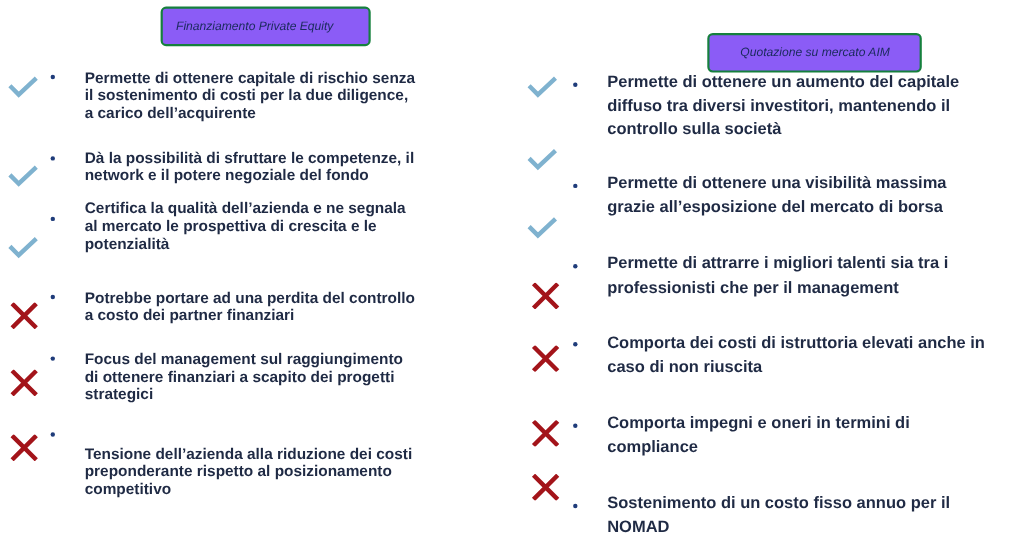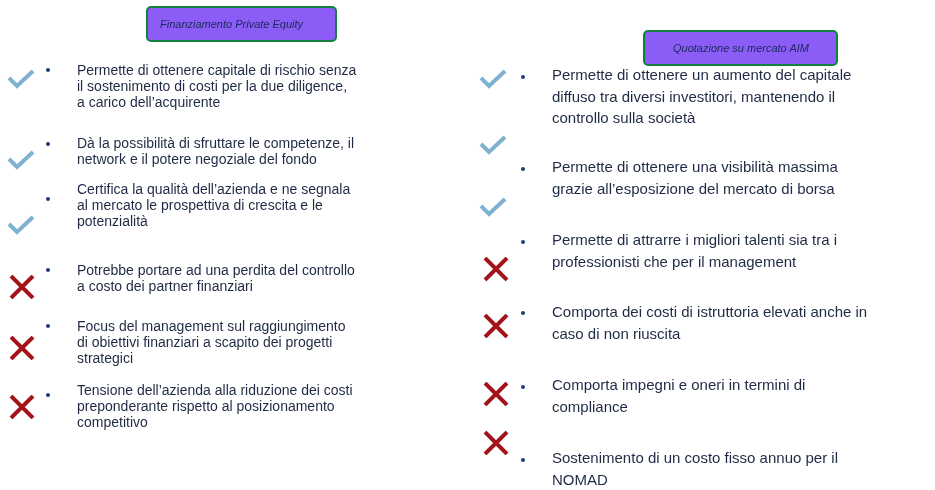--- a/index.html
+++ b/index.html
@@ -25,20 +25,21 @@
 
     .icon { position: absolute; width: 30px; height: 24px; }
     .bullet {
       position: absolute; width: 4px; height: 4px; border-radius: 50%;
       background: #1f3c7a;
     }
     .item-text {
       position: absolute;
       color: #1f2a44;
       white-space: pre-line;
+      font-weight: bold;
     }
     .left .item-text { left: 77px; width: 345px; font-size: 14px; line-height: 16px; }
     .right .item-text { left: 552px; width: 385px; font-size: 15px; line-height: 21.5px; }
   </style>
 </head>
 <body>
 
 <div class="header-box" id="hdr-left">
   <span>Finanziamento Private Equity</span>
 </div>
@@ -78,23 +79,23 @@
 il sostenimento di costi per la due diligence,
 a  carico dell’acquirente</div>
   <div class="item-text" style="top:135px">Dà la possibilità di sfruttare le competenze, il
 network e il potere negoziale del fondo</div>
   <div class="item-text" style="top:181px">Certifica la qualità dell’azienda e ne segnala
 al  mercato le prospettiva di crescita e le
 potenzialità</div>
   <div class="item-text" style="top:262px">Potrebbe portare ad una perdita del controllo
 a costo dei partner finanziari</div>
   <div class="item-text" style="top:318px">Focus del management sul raggiungimento
-di  obiettivi finanziari a scapito dei  progetti
+di  ottenere finanziari a scapito dei  progetti
 strategici</div>
-  <div class="item-text" style="top:382px">Tensione dell’azienda alla riduzione dei costi
+  <div class="item-text" style="top:404px">Tensione dell’azienda alla riduzione dei costi
 preponderante rispetto al posizionamento
 competitivo</div>
 </div>
 
 <div class="right">
   <svg class="icon" style="left:478px;top:66px" viewBox="0 0 30 24">
       <polyline points="3,12 11,20 27,5" fill="none" stroke="#7fb2cf" stroke-width="4"></polyline>
     </svg>
   <svg class="icon" style="left:478px;top:132px" viewBox="0 0 30 24">
       <polyline points="3,12 11,20 27,5" fill="none" stroke="#7fb2cf" stroke-width="4"></polyline>

